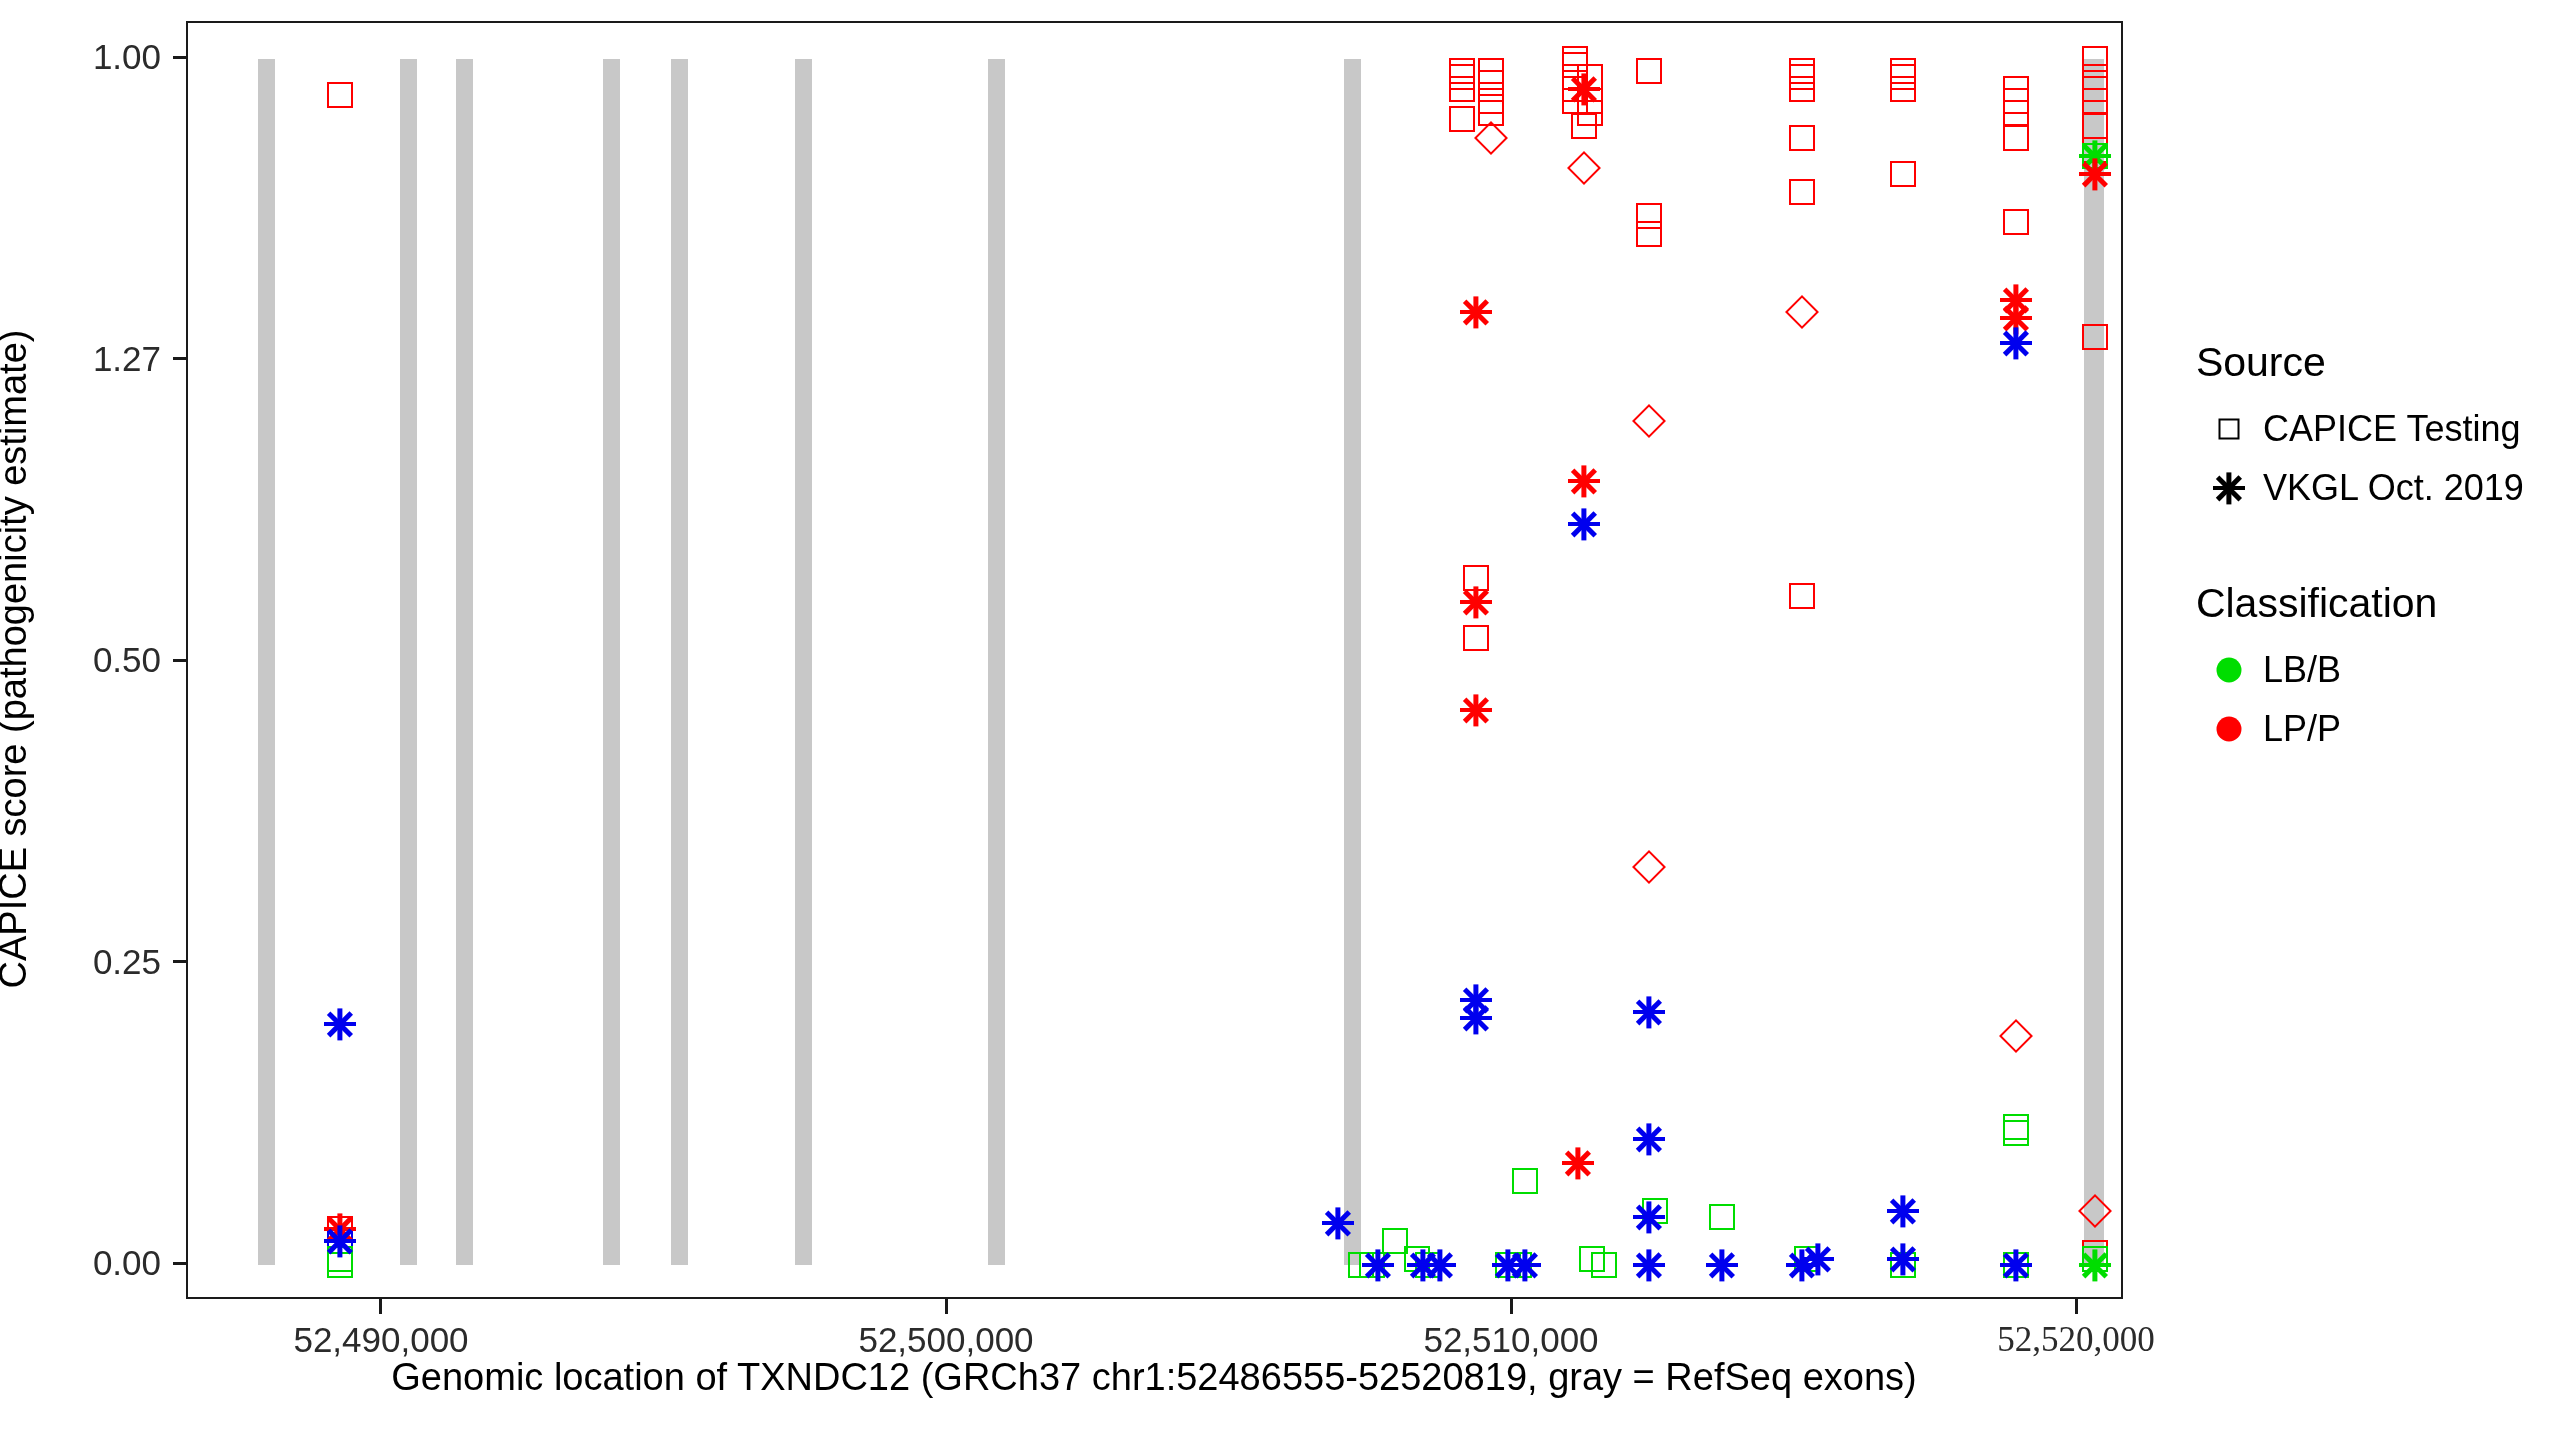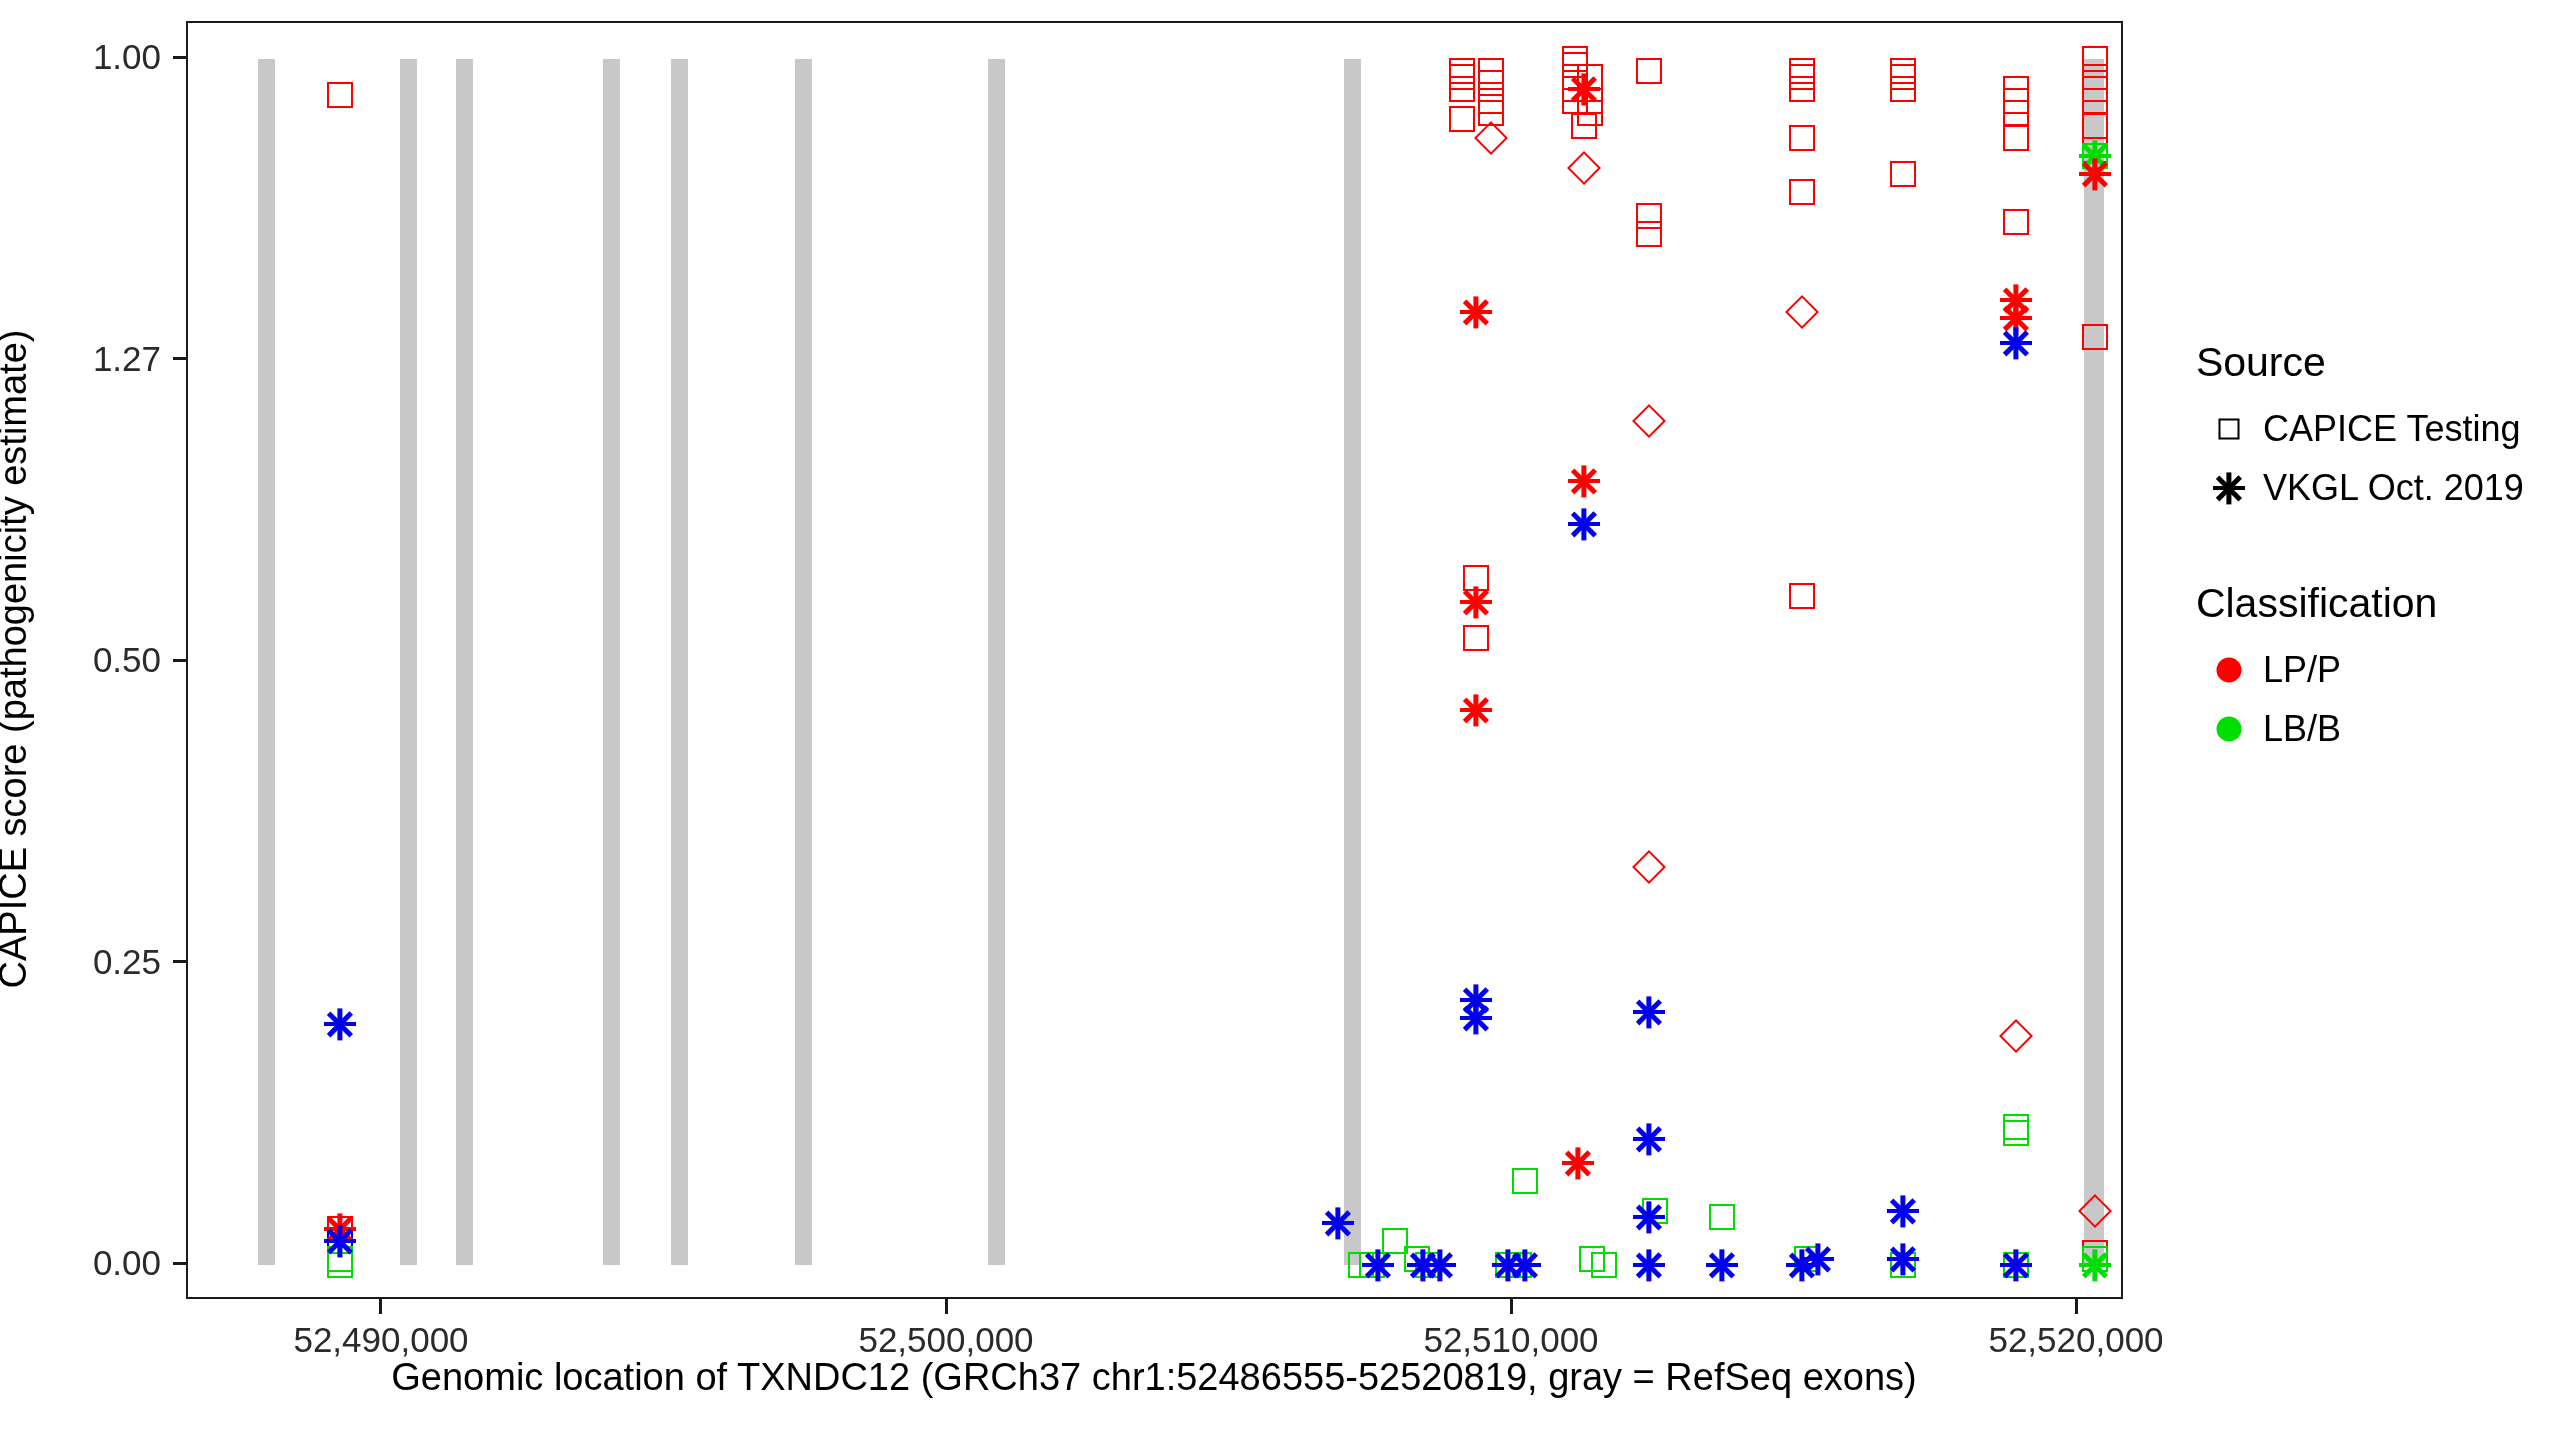--- a/index.html
+++ b/index.html
@@ -362,21 +362,21 @@
   </div>
 
   <div id="xaxis" style="position:absolute;left:186px;top:1299px;width:1937px;height:67px;">
       <div class="xtick" style="left: 193px;"></div>
       <div class="xlab" style="left: 195px;">52,490,000</div>
       <div class="xtick" style="left: 759px;"></div>
       <div class="xlab" style="left: 760px;">52,500,000</div>
       <div class="xtick" style="left: 1324px;"></div>
       <div class="xlab" style="left: 1325px;">52,510,000</div>
       <div class="xtick" style="left: 1889px;"></div>
-      <div class="xlab" style="left: 1890px;">52,520,000</div>
+      <div class="xlab" style="left: 1890px; font-family: Liberation Serif, serif;">52,520,000</div>
     </div>
   <div id="xtitle">Genomic location of TXNDC12 (GRCh37 chr1:52486555-52520819, gray = RefSeq exons)</div>
 
   <div id="legend">
       <div class="lg-title">Source</div>
       <div class="lg-row">
         <div class="lg-key">
           <div class="pt m-square" style="color: rgb(0, 0, 0); width: 21px; height: 21px; left: 50%; top: 50%; border-width: 2.9px;"></div>
         </div>
         <div class="lg-txt">CAPICE Testing</div>
@@ -389,25 +389,25 @@
             <i style="width: 32px; height: 4.8px; margin-left: -16px; margin-top: -2.4px; transform: rotate(90deg);"></i>
             <i style="width: 32px; height: 4.8px; margin-left: -16px; margin-top: -2.4px; transform: rotate(135deg);"></i>
           </div>
         </div>
         <div class="lg-txt">VKGL Oct. 2019</div>
       </div>
       <div class="lg-gap"></div>
       <div class="lg-title">Classification</div>
       <div class="lg-row">
         <div class="lg-key">
-          <span class="dot" style="background: rgb(255, 0, 0);"></span>
-        </div>
-        <div class="lg-txt">LP/P</div>
+          <span class="dot" style="background: rgb(0, 221, 0);"></span>
+        </div>
+        <div class="lg-txt">LB/B</div>
       </div>
       <div class="lg-row">
         <div class="lg-key">
-          <span class="dot" style="background: rgb(0, 221, 0);"></span>
-        </div>
-        <div class="lg-txt">LB/B</div>
+          <span class="dot" style="background: rgb(255, 0, 0);"></span>
+        </div>
+        <div class="lg-txt">LP/P</div>
       </div>
     </div>
 </div>
 
 
 </body></html>

